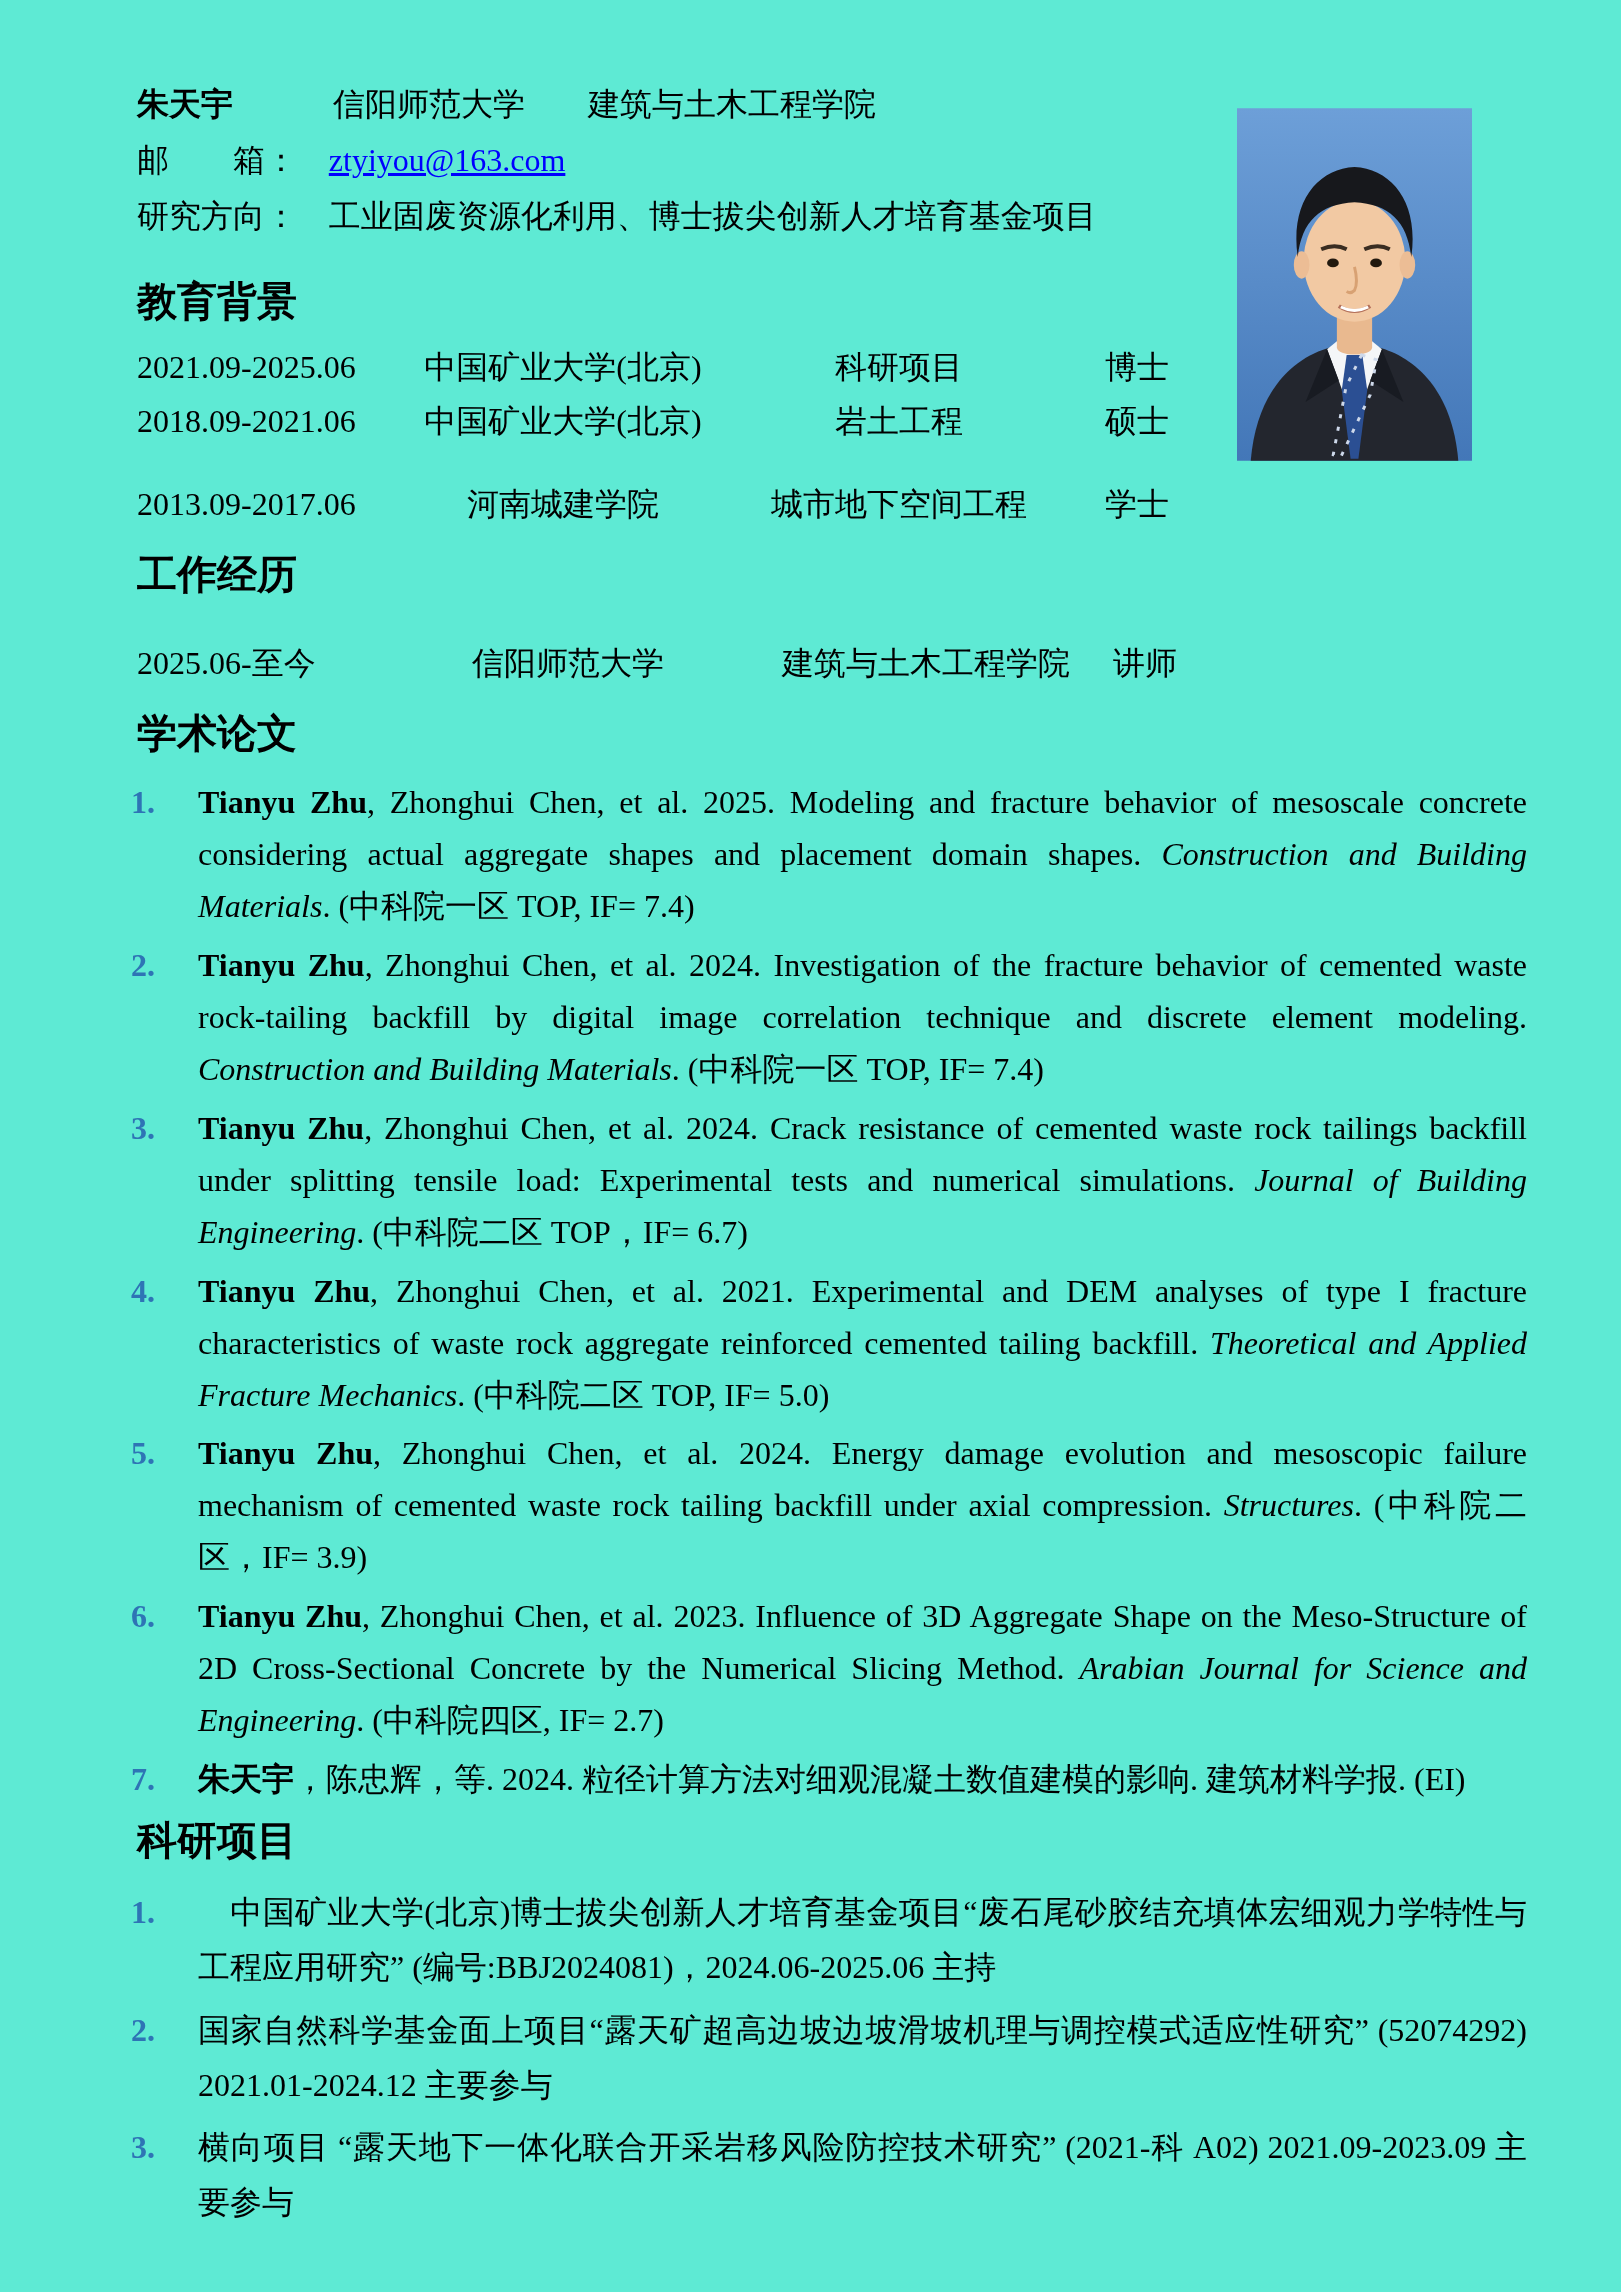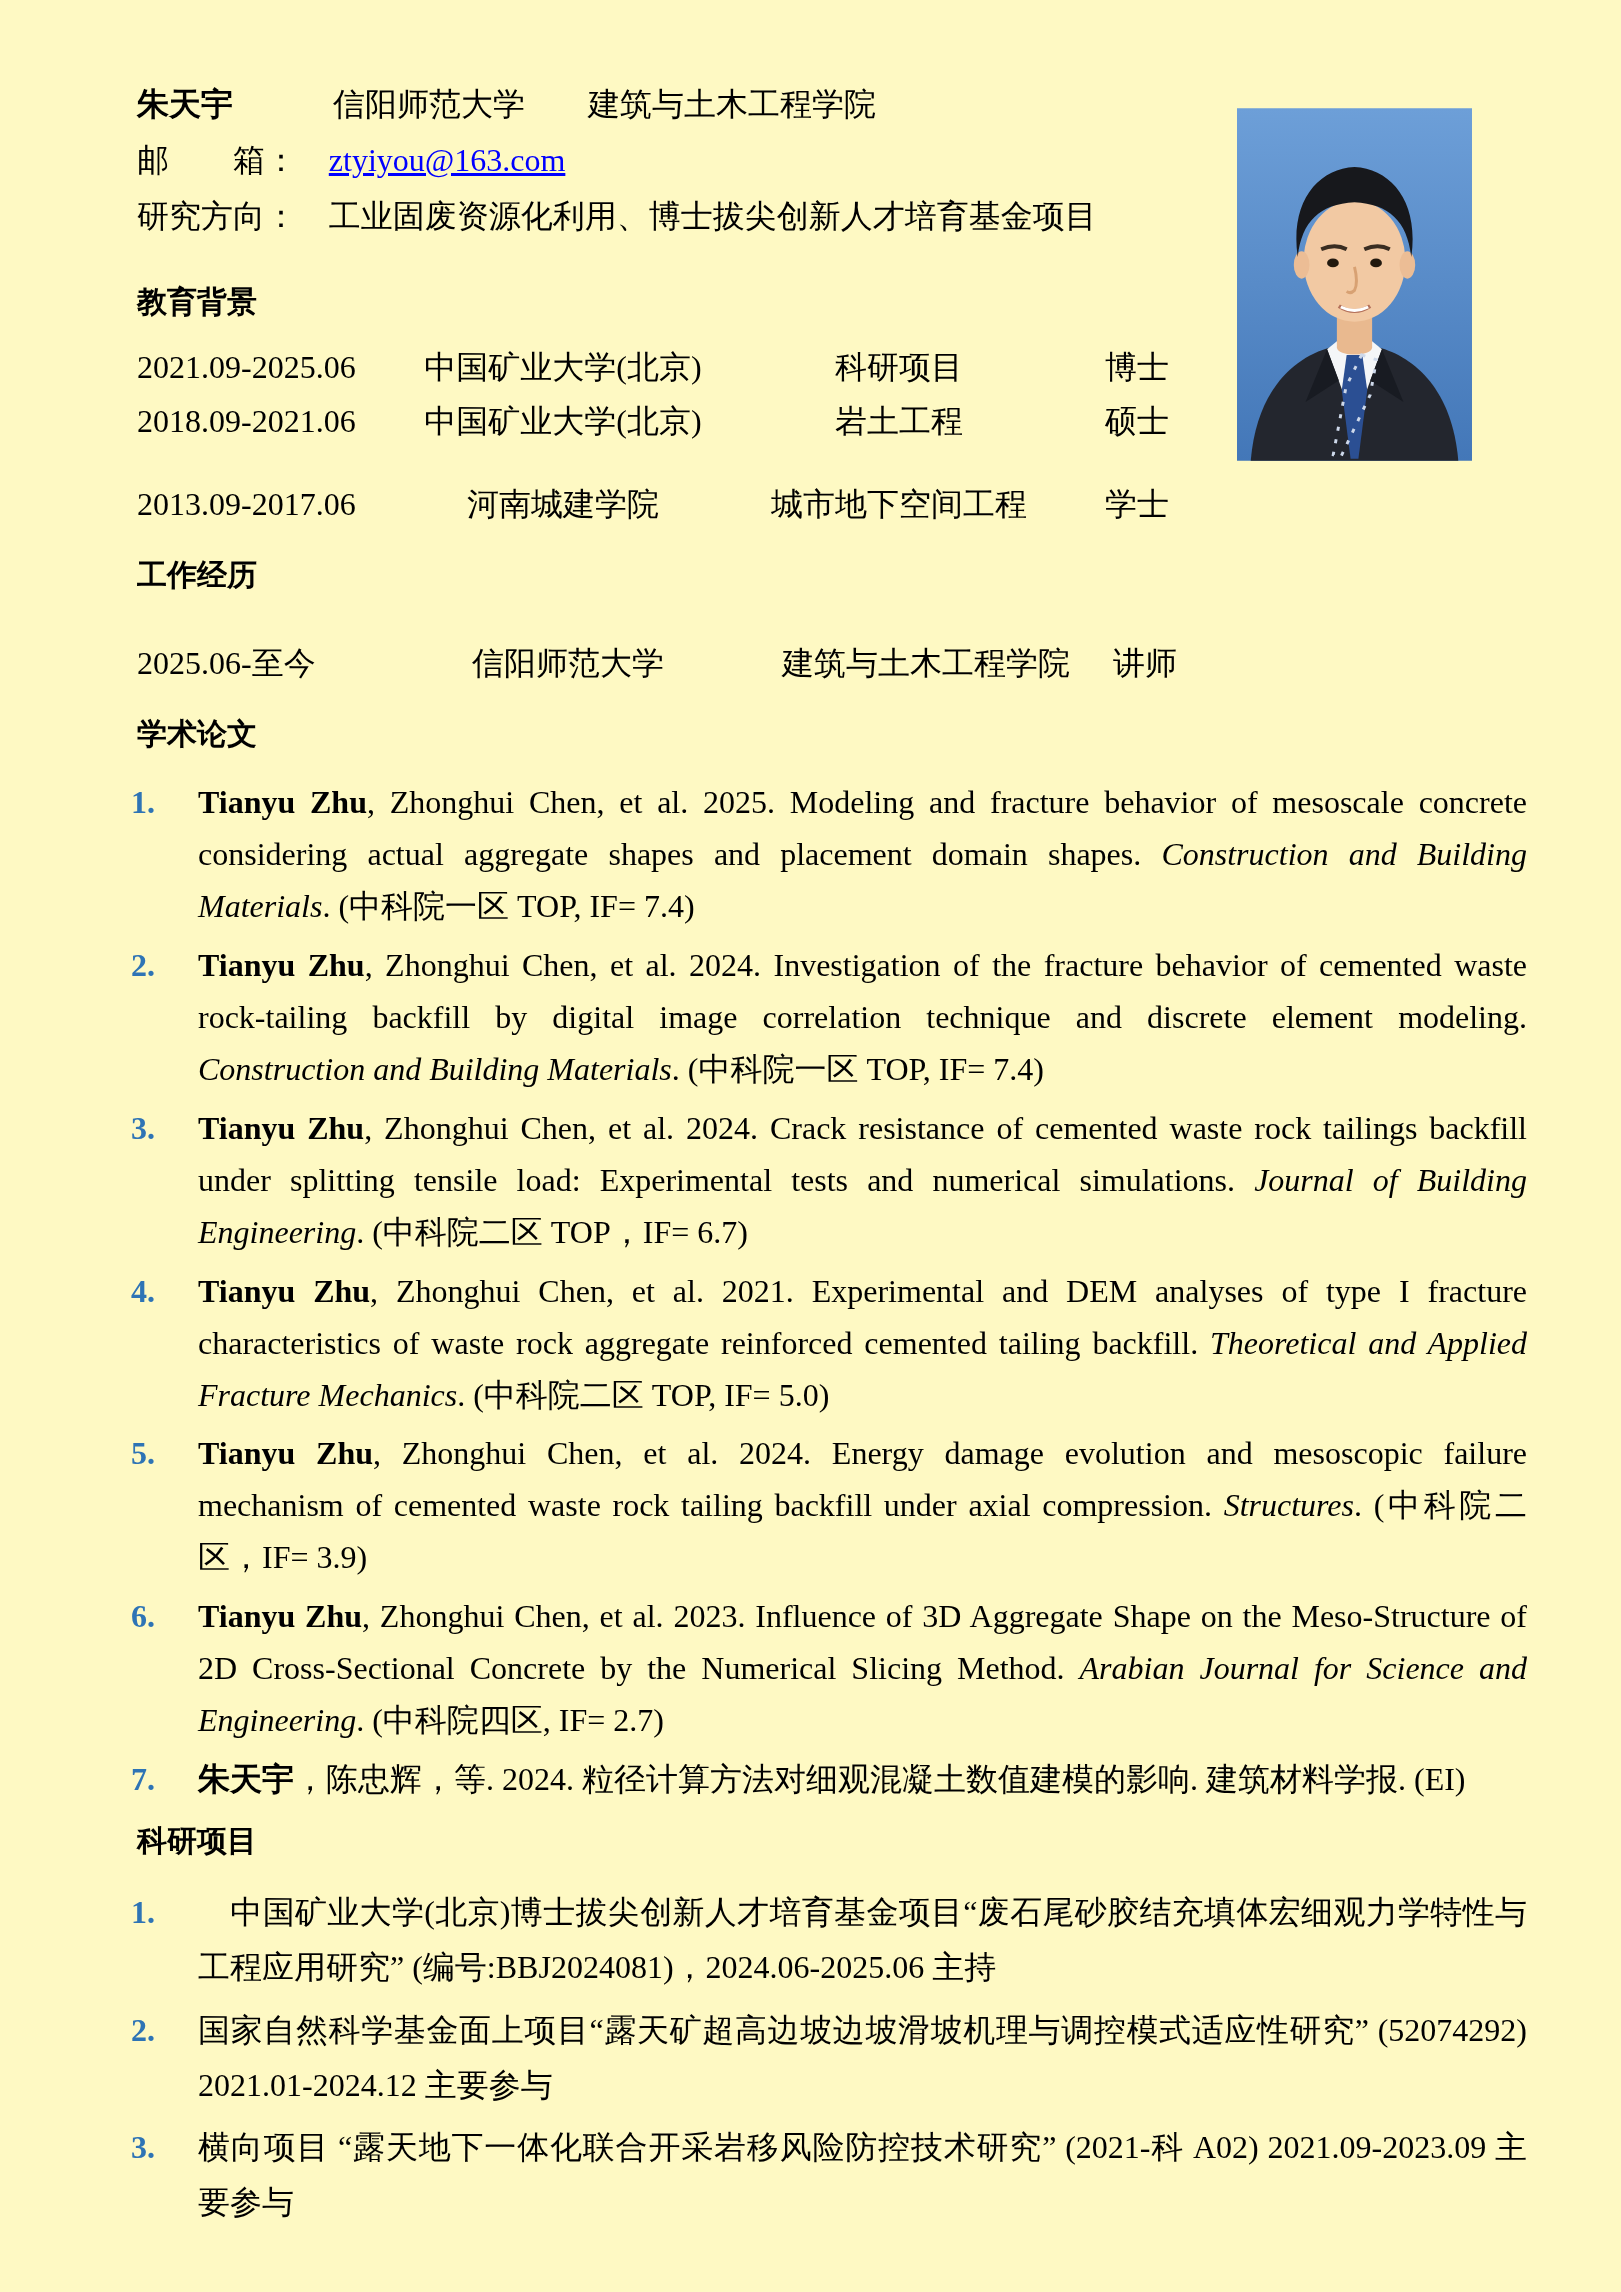--- a/index.html
+++ b/index.html
@@ -1,37 +1,37 @@
 <!DOCTYPE html>
 <html><head>
 <meta charset="utf-8">
 <style>
   html,body{margin:0;padding:0;background:#ffffff;}
   .page{
     position:relative;
     width:1621px;height:2293px;
-    background:#fef9c3;
+    background:#5eead4;
     box-sizing:border-box;
     padding:76px 94px 0 137px;
     font-family:"Liberation Serif","DejaVu Serif",serif;
     font-size:32px;color:#000;
     overflow:hidden;
   }
   
   .h-row{height:56px;line-height:56px;white-space:nowrap;}
   .name{display:inline-block;width:196px;font-weight:bold;}
   .univ{display:inline-block;width:255px;}
   .lbl{display:inline-block;width:180px;margin-right:11.8px;}
   .email a, .email-link{color:#0000FF;text-decoration:underline;cursor:pointer;}
   
   .photo{position:absolute;left:1237px;top:108px;width:235px;height:353px;display:block;}
   
   .sec{
     font-family:"Liberation Sans","DejaVu Sans",sans-serif;
-    font-weight:bold;font-size:30px;line-height:57px;
+    font-weight:bold;font-size:40px;line-height:57px;
     margin:0;
   }
   .sec.edu{margin-top:29px;margin-bottom:9.8px;}
   .sec.work{margin-top:15.7px;margin-bottom:33px;}
   .sec.papers{margin-top:14.7px;margin-bottom:13.7px;}
   .sec.projects{margin-top:6.9px;margin-bottom:15.7px;}
   
   .edu-row{display:grid;grid-template-columns:225px 402px 270px 1fr;height:54px;line-height:54px;white-space:nowrap;}
   .edu-row .c{text-align:center;}
   .edu-row .deg{padding-left:71px;}

